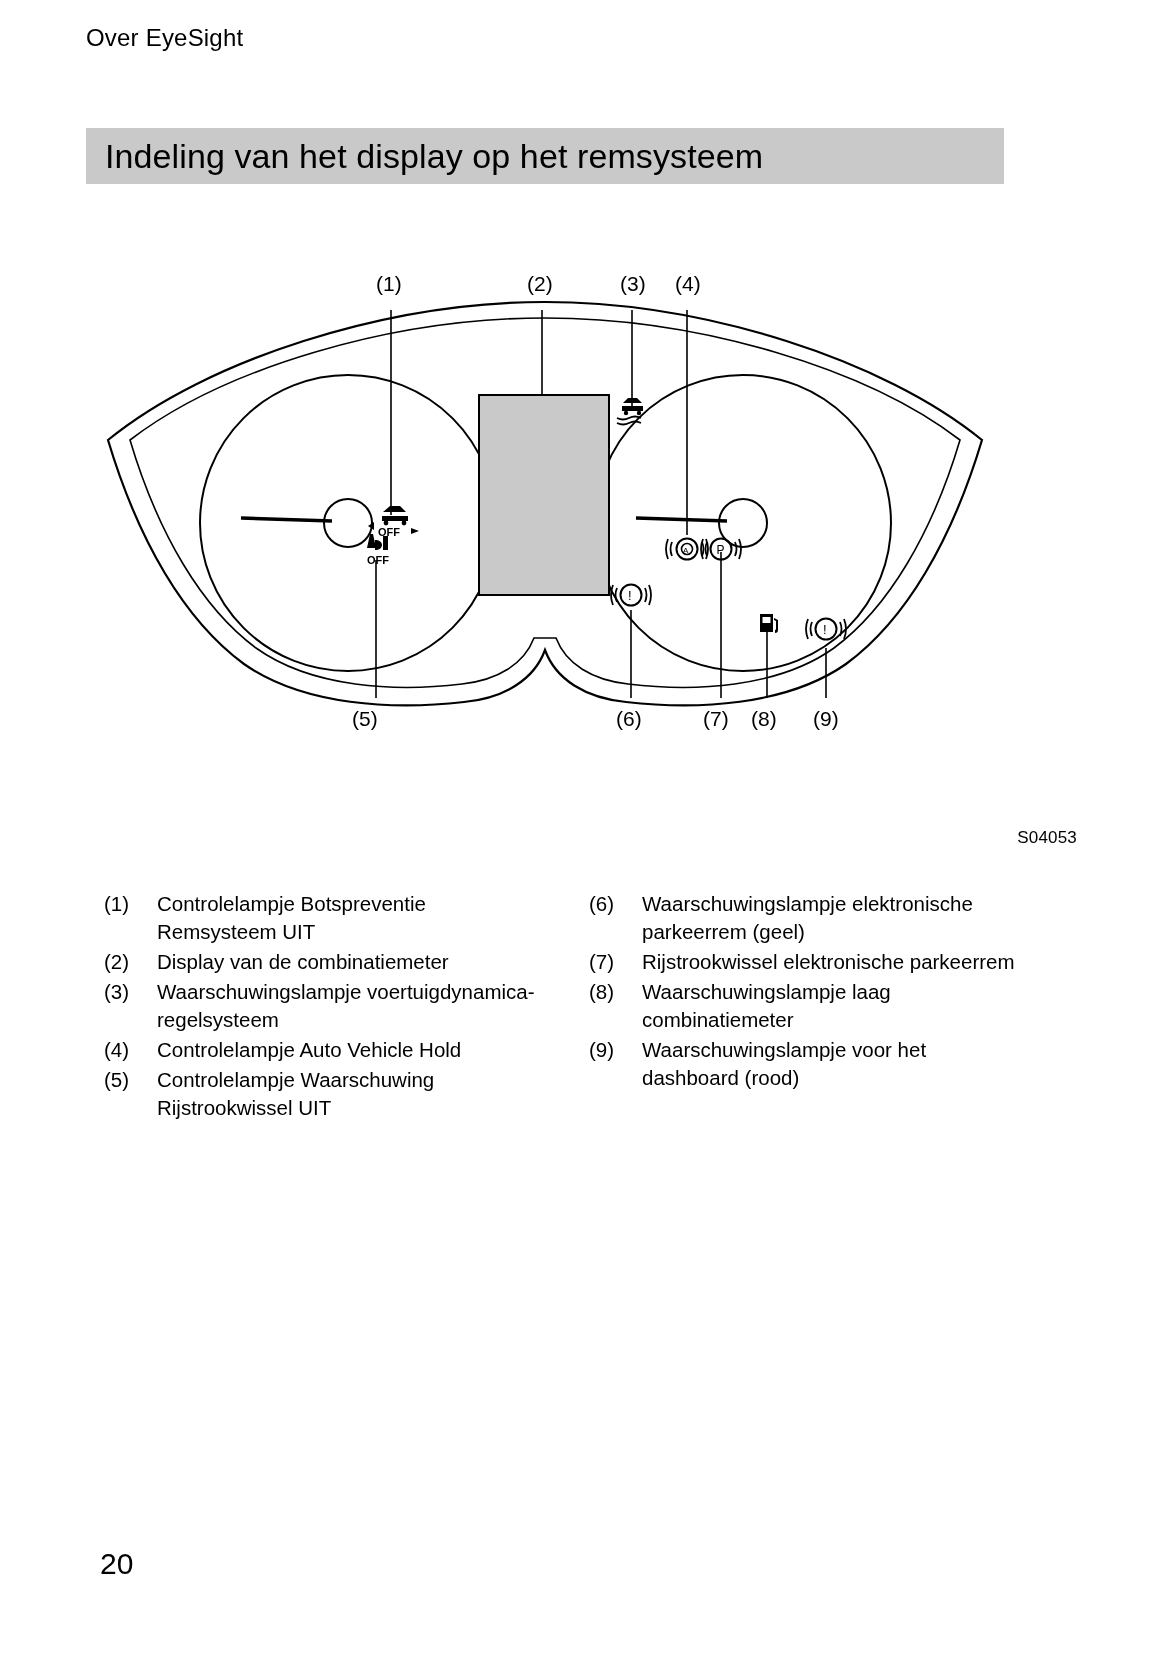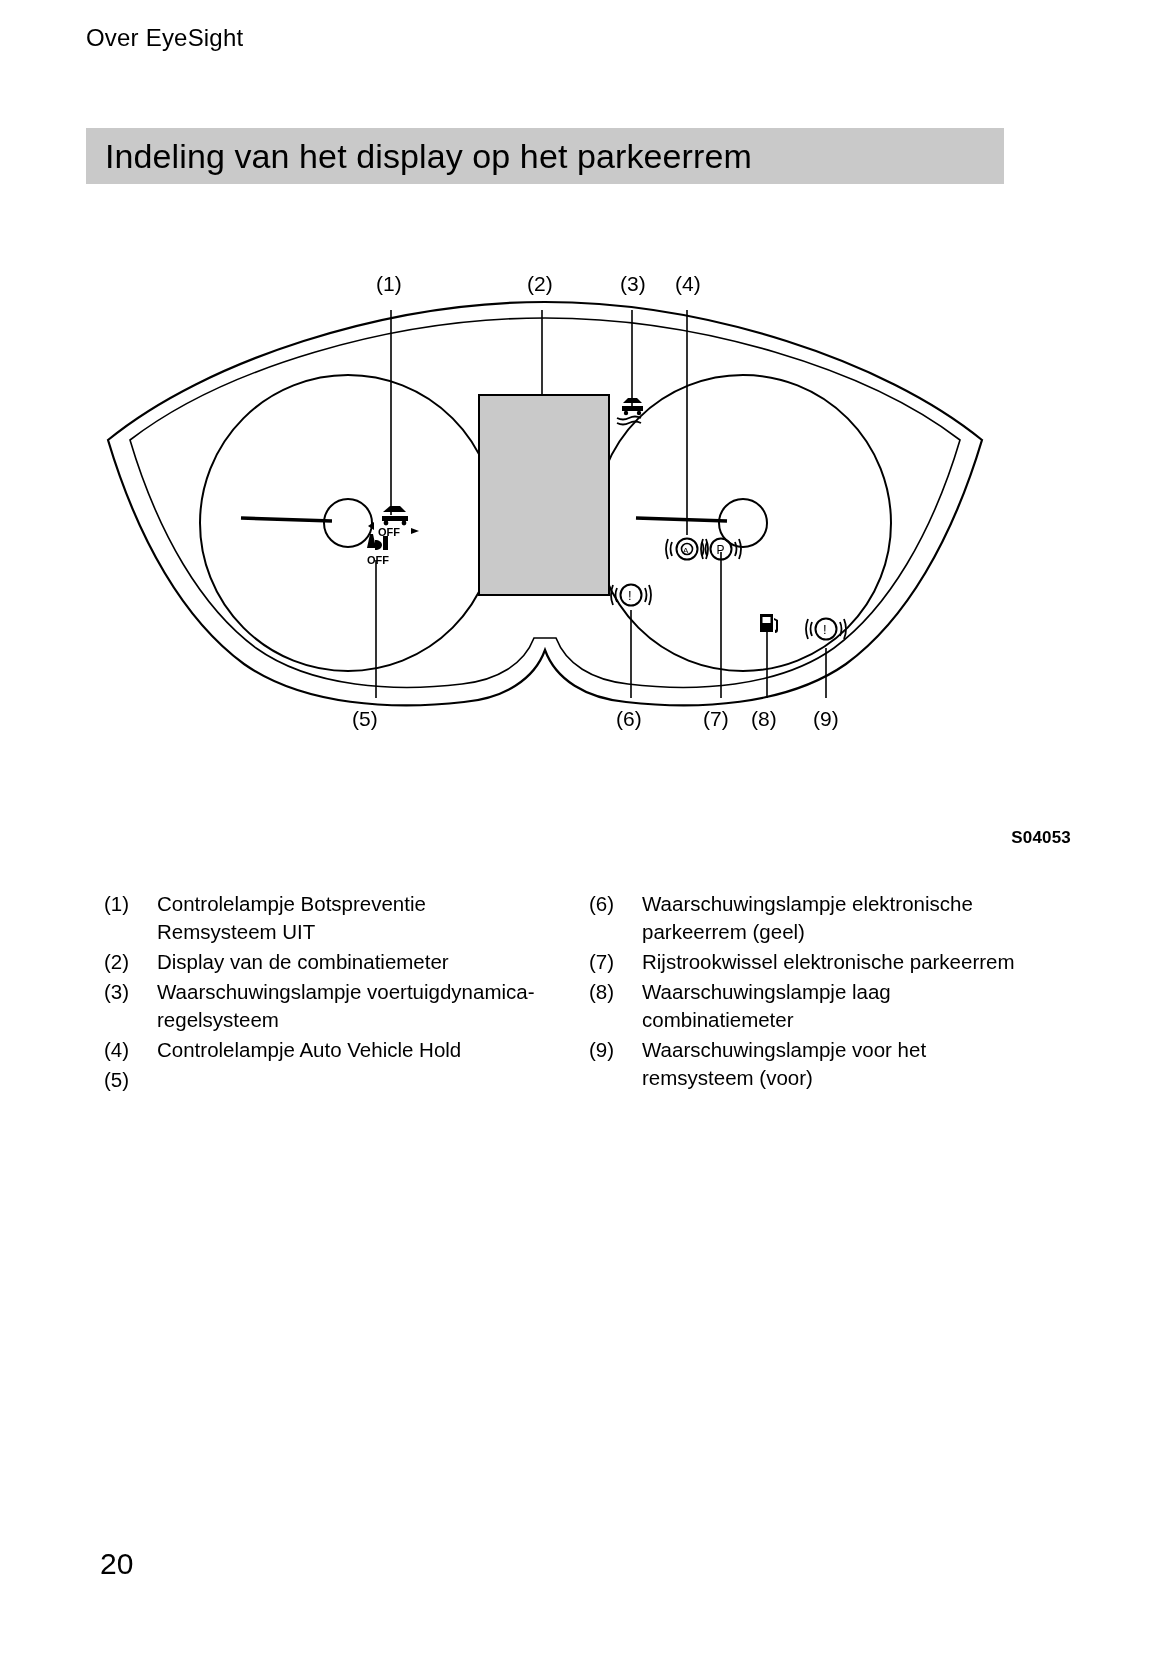--- a/index.html
+++ b/index.html
@@ -60,25 +60,24 @@
     display: block;
   }
 
   .callout-label {
     position: absolute;
     font-size: 21px;
   }
 
   .fig-code {
     position: absolute;
-    right: 94px;
+    right: 88px;
     top: 828px;
     font-size: 17px;
     letter-spacing: 0.2px;
-    font-weight: bold;
   }
 
   
   .legend {
     position: absolute;
     left: 104px;
     top: 890px;
     width: 920px;
     display: flex;
     gap: 50px;
@@ -109,21 +108,21 @@
   }
 </style>
 </head>
 <body>
 
 <div class="page">
 
   <div class="running-head">Over EyeSight</div>
 
   <div class="title-bar">
-    <span class="title-text">Indeling van het display op het parkeerrem</span>
+    <span class="title-text">Indeling van het display op het remsysteem</span>
   </div>
 
   <div class="figure">
 
     <div class="callout-label" style="left:290px; top:32px;">(1)</div>
     <div class="callout-label" style="left:441px; top:32px;">(2)</div>
     <div class="callout-label" style="left:534px; top:32px;">(3)</div>
     <div class="callout-label" style="left:589px; top:32px;">(4)</div>
 
     <div class="callout-label" style="left:266px; top:467px;">(5)</div>
@@ -263,38 +262,39 @@
       <div class="legend-item">
         <span class="legend-num">(3)</span>
         <span class="legend-text">Waarschuwingslampje voertuigdynamica-regelsysteem</span>
       </div>
       <div class="legend-item">
         <span class="legend-num">(4)</span>
         <span class="legend-text">Controlelampje Auto Vehicle Hold</span>
       </div>
       <div class="legend-item">
         <span class="legend-num">(5)</span>
+        <span class="legend-text">Controlelampje Waarschuwing Rijstrookwissel UIT</span>
       </div>
     </div>
 
     <div class="legend-col">
       <div class="legend-item">
         <span class="legend-num">(6)</span>
         <span class="legend-text">Waarschuwingslampje elektronische parkeerrem (geel)</span>
       </div>
       <div class="legend-item">
         <span class="legend-num">(7)</span>
         <span class="legend-text">Rijstrookwissel elektronische parkeerrem</span>
       </div>
       <div class="legend-item">
         <span class="legend-num">(8)</span>
         <span class="legend-text">Waarschuwingslampje laag combinatiemeter</span>
       </div>
       <div class="legend-item">
         <span class="legend-num">(9)</span>
-        <span class="legend-text">Waarschuwingslampje voor het remsysteem (voor)</span>
+        <span class="legend-text">Waarschuwingslampje voor het dashboard (rood)</span>
       </div>
     </div>
   </div>
 
   <div class="folio">20</div>
 
 </div>
 
 </body></html>

